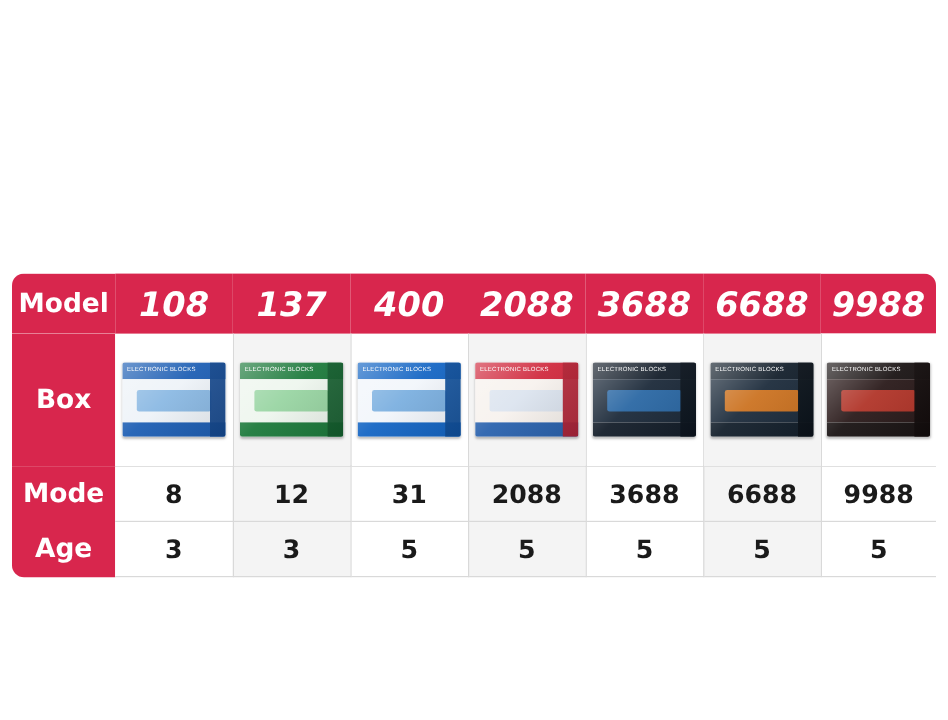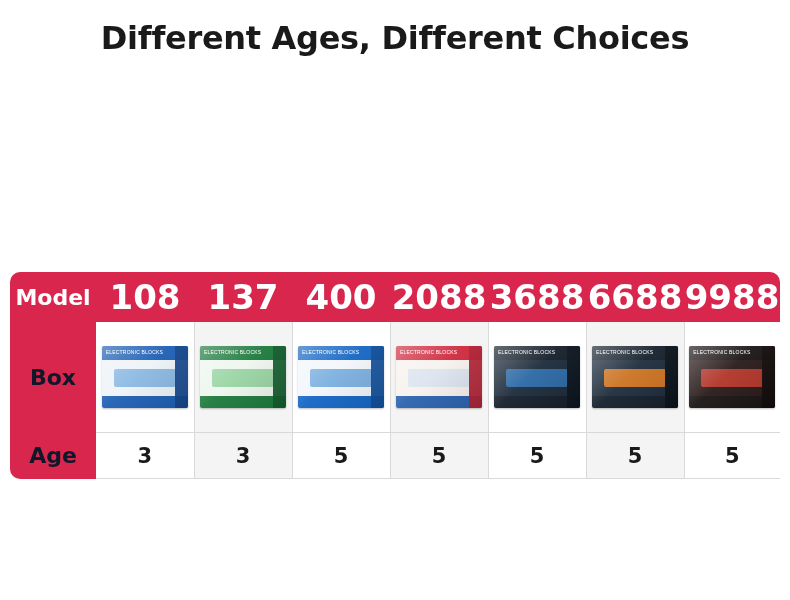--- a/index.html
+++ b/index.html
@@ -44,44 +44,44 @@
   .table-wrap {
     position: absolute;
     left: 10px;
     top: 228px;
     width: 770px;
   }
   table.spec {
     border-collapse: collapse;
     width: 770px;
     table-layout: fixed;
-    margin-top: 44px;
   }
   table.spec td {
     padding: 0;
     text-align: center;
     vertical-align: middle;
   }
   
   .hdr {
     background: #d8264d;
     color: #ffffff;
     font-family: "DejaVu Sans", sans-serif;
     font-weight: bold;
     height: 50px;
   }
   .hdr .lbl {
     font-size: 22px;
   }
   .hdr .val {
-    font-size: 34px;
+    font-size: 28px;
+    font-style: italic;
   }
   .rowlabel {
     background: #d8264d;
-    color: #0f172a;
+    color: #ffffff;
     font-family: "DejaVu Sans", sans-serif;
     font-weight: bold;
     font-size: 22px;
   }
   .cell {
     background: #ffffff;
     color: #1a1a1a;
     font-family: "DejaVu Sans", sans-serif;
     font-weight: bold;
     font-size: 21px;
@@ -164,21 +164,20 @@
     color: #ffffff;
     letter-spacing: 0.2px;
     white-space: nowrap;
   }
 </style>
 </head>
 <body>
 
 <div class="page">
 
-  <h2 class="subtitle">Different Ages, Different Choices</h2>
 
   <div class="table-wrap">
     <table class="spec">
       <colgroup>
         <col style="width:86px">
         <col style="width:98px">
         <col style="width:98px">
         <col style="width:98px">
         <col style="width:98px">
         <col style="width:98px">
@@ -278,20 +277,30 @@
                   <div class="inner" style="background:#c0392b"></div>
                 </div>
               <div class="bot" style="background:#1a1414"></div>
               <div class="sidepanel" style="background:#120c0c"></div>
               <div class="label">ELECTRONIC BLOCKS</div>
               <div class="sheen"></div>
             </div>
           </td>
         </tr>
 
+        <tr class="rowh-std">
+          <td class="rowlabel">Mode</td>
+          <td class="cell">8</td>
+          <td class="cell alt">12</td>
+          <td class="cell">31</td>
+          <td class="cell alt">2088</td>
+          <td class="cell">3688</td>
+          <td class="cell alt">6688</td>
+          <td class="cell last">9988</td>
+        </tr>
 
 
         <tr class="rowh-std">
           <td class="rowlabel corner-bl">Age</td>
           <td class="cell">3</td>
           <td class="cell alt">3</td>
           <td class="cell">5</td>
           <td class="cell alt">5</td>
           <td class="cell">5</td>
           <td class="cell alt">5</td>

